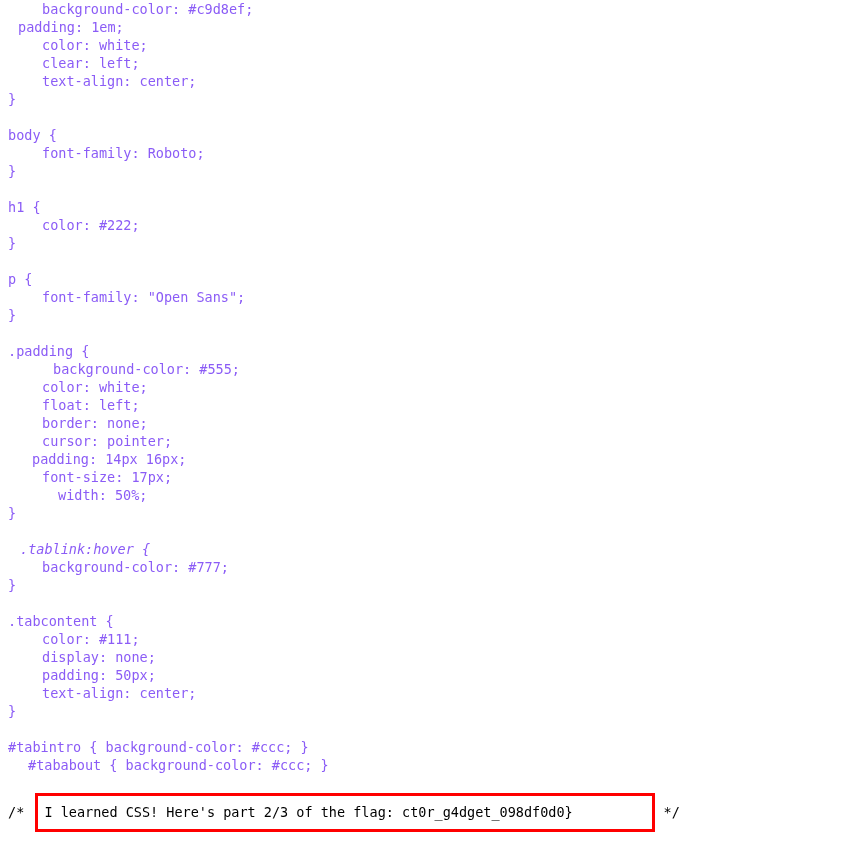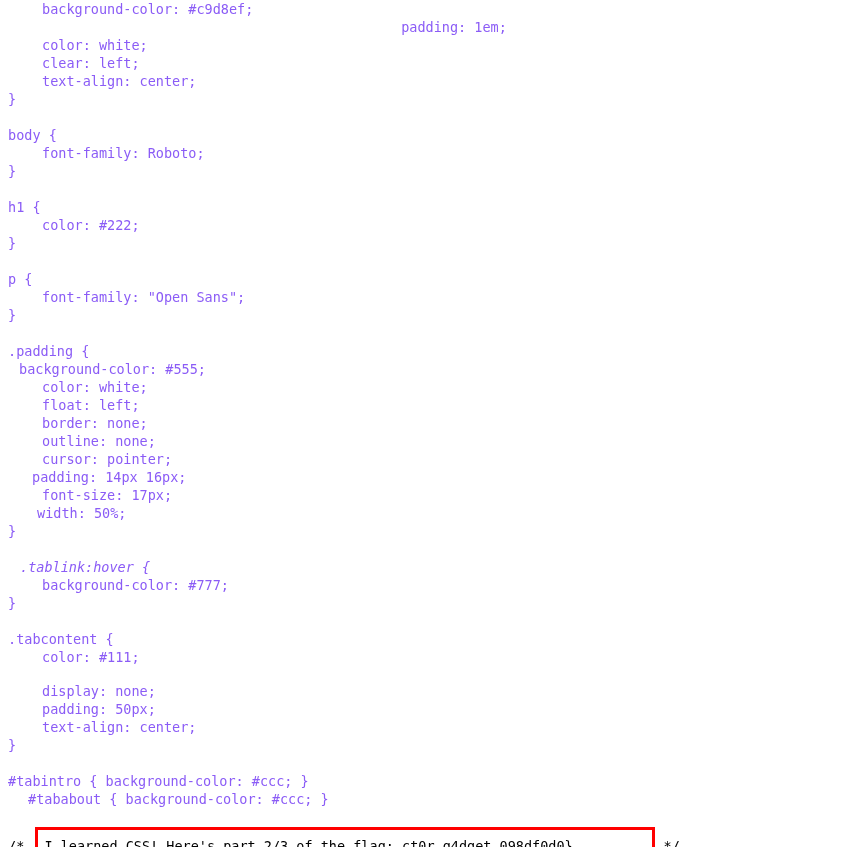--- a/index.html
+++ b/index.html
@@ -62,57 +62,56 @@
     line-height: 18px;
     box-sizing: border-box;
     width: 620px;
   }
 </style>
 </head>
 <body>
 
 <div id="code-listing">
     <div class="code-line" style="padding-left: 42px;">background-color: #c9d8ef;</div>
-    <div class="code-line" style="padding-left: 42px; text-align: center;">padding: 1em;</div>
+    <div class="code-line" style="padding-left: 18px;">padding: 1em;</div>
     <div class="code-line" style="padding-left: 42px;">color: white;</div>
     <div class="code-line" style="padding-left: 42px;">clear: left;</div>
     <div class="code-line" style="padding-left: 42px;">text-align: center;</div>
     <div class="code-line" style="padding-left: 8px;">}</div>
     <div class="code-line blank" style="padding-left: 8px;"></div>
     <div class="code-line" style="padding-left: 8px;">body {</div>
     <div class="code-line" style="padding-left: 42px;">font-family: Roboto;</div>
     <div class="code-line" style="padding-left: 8px;">}</div>
     <div class="code-line blank" style="padding-left: 8px;"></div>
     <div class="code-line" style="padding-left: 8px;">h1 {</div>
     <div class="code-line" style="padding-left: 42px;">color: #222;</div>
     <div class="code-line" style="padding-left: 8px;">}</div>
     <div class="code-line blank" style="padding-left: 8px;"></div>
     <div class="code-line" style="padding-left: 8px;">p {</div>
     <div class="code-line" style="padding-left: 42px;">font-family: "Open Sans";</div>
     <div class="code-line" style="padding-left: 8px;">}</div>
     <div class="code-line blank" style="padding-left: 8px;"></div>
     <div class="code-line" style="padding-left: 8px;">.padding {</div>
-    <div class="code-line" style="padding-left: 19px;">background-color: #555;</div>
+    <div class="code-line" style="padding-left: 53px;">background-color: #555;</div>
     <div class="code-line" style="padding-left: 42px;">color: white;</div>
     <div class="code-line" style="padding-left: 42px;">float: left;</div>
     <div class="code-line" style="padding-left: 42px;">border: none;</div>
-    <div class="code-line" style="padding-left: 42px;">outline: none;</div>
     <div class="code-line" style="padding-left: 42px;">cursor: pointer;</div>
     <div class="code-line" style="padding-left: 32px;">padding: 14px 16px;</div>
     <div class="code-line" style="padding-left: 42px;">font-size: 17px;</div>
-    <div class="code-line" style="padding-left: 37px;">width: 50%;</div>
+    <div class="code-line" style="padding-left: 58px;">width: 50%;</div>
     <div class="code-line" style="padding-left: 8px;">}</div>
     <div class="code-line blank" style="padding-left: 8px;"></div>
     <div class="code-line" style="padding-left: 20px; font-style: italic;">.tablink:hover {</div>
     <div class="code-line" style="padding-left: 42px;">background-color: #777;</div>
     <div class="code-line" style="padding-left: 8px;">}</div>
     <div class="code-line blank" style="padding-left: 8px;"></div>
     <div class="code-line" style="padding-left: 8px;">.tabcontent {</div>
     <div class="code-line" style="padding-left: 42px;">color: #111;</div>
-    <div class="code-line" style="padding-left: 42px; margin-top: 16px;">display: none;</div>
+    <div class="code-line" style="padding-left: 42px;">display: none;</div>
     <div class="code-line" style="padding-left: 42px;">padding: 50px;</div>
     <div class="code-line" style="padding-left: 42px;">text-align: center;</div>
     <div class="code-line" style="padding-left: 8px;">}</div>
     <div class="code-line blank" style="padding-left: 8px;"></div>
     <div class="code-line" style="padding-left: 8px;">#tabintro { background-color: #ccc; }</div>
     <div class="code-line" style="padding-left: 8px; margin-left: 20px;">#tababout { background-color: #ccc; }</div>
     <div class="code-line blank" style="padding-left: 8px;"></div>
     <div class="flag-row"><span class="flag-open">/* </span><span class="flag-box">I learned CSS! Here's part 2/3 of the flag: ct0r_g4dget_098df0d0}</span><span> */</span></div>
   </div>
 

